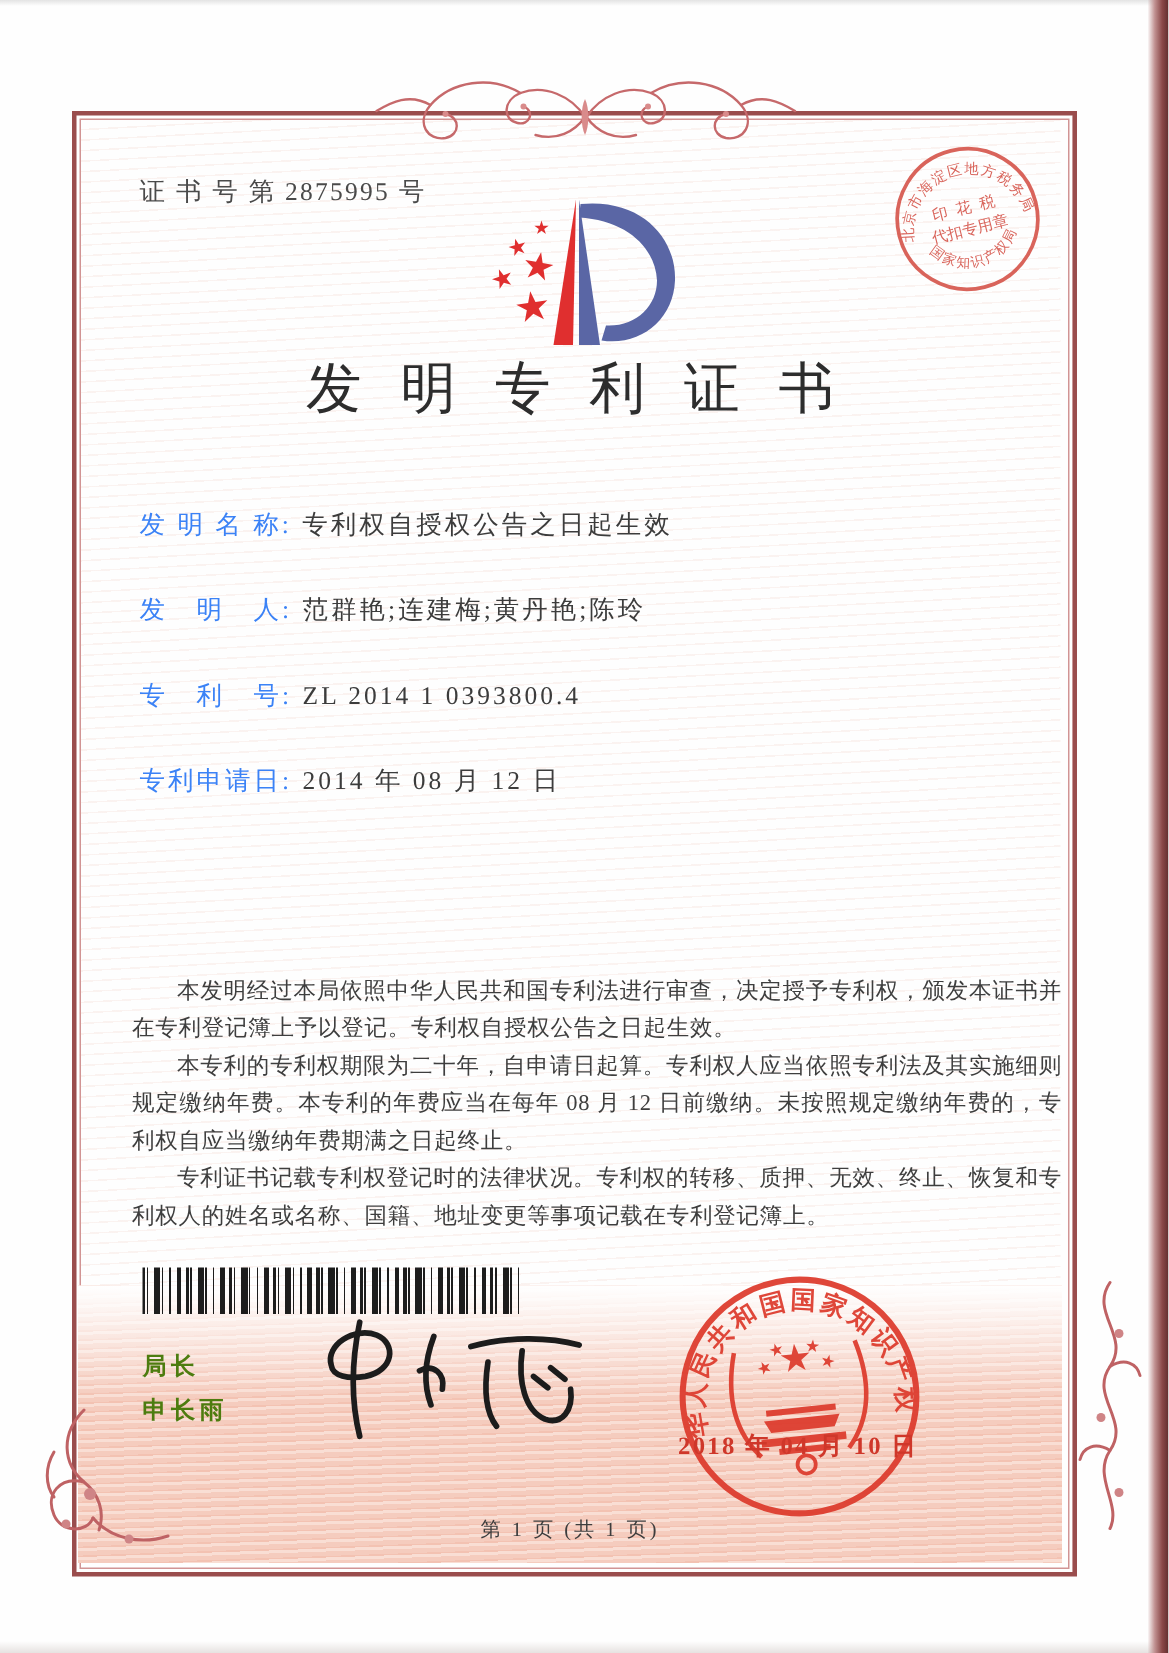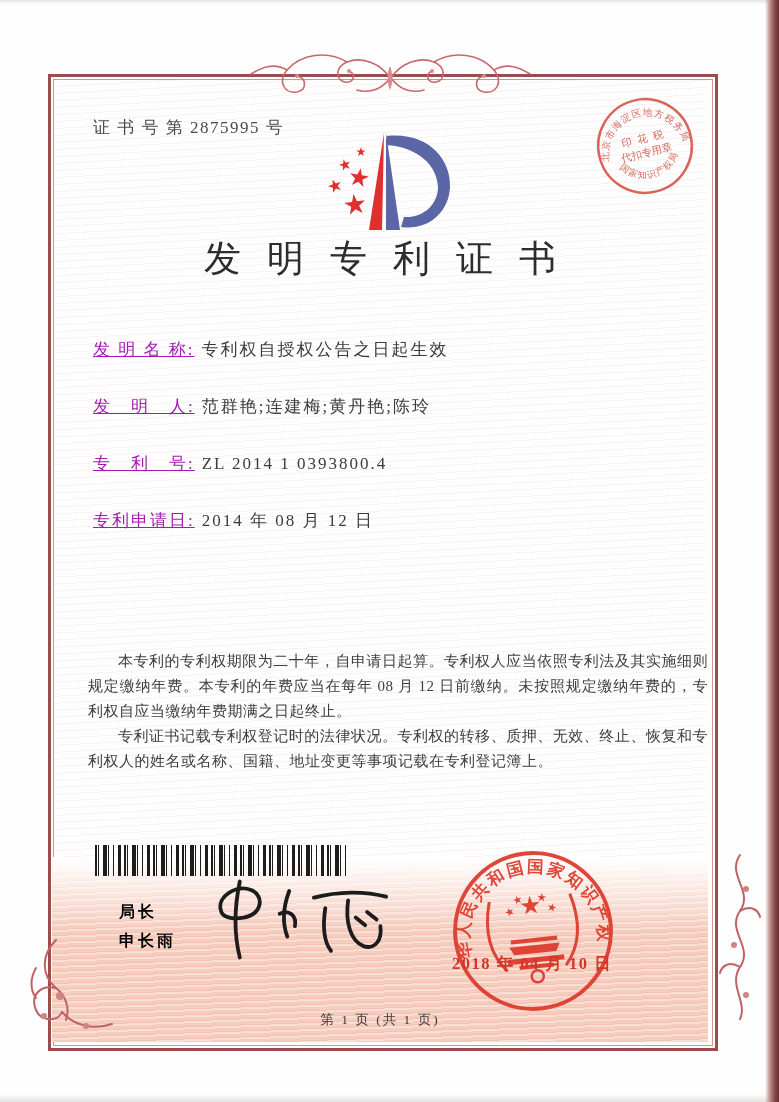--- a/index.html
+++ b/index.html
@@ -24,35 +24,35 @@
     background:
       repeating-linear-gradient(178deg,#f3c2b2 0 1px,#f9ded4 1px 3px,#f5ccbe 3px 6px);}
   .pink-band::before{content:"";position:absolute;left:0;top:0;right:0;height:75px;
     background:linear-gradient(180deg,#ffffff 0,rgba(255,255,255,0) 100%);}
   
   .cert-no{left:93px;top:116px;font-size:17px;color:#4a4a4a;letter-spacing:1.5px;}
   .title{left:48px;top:234px;width:664px;text-align:center;font-size:37px;color:#2d2d2d;
     letter-spacing:26px;text-indent:26px;font-weight:400;}
   .fields{left:93px;top:338px;width:560px;}
   .field-row{margin-bottom:34px;font-size:17px;color:#3c3c3c;letter-spacing:2px;white-space:nowrap;}
-  .field-row .lab{color:#a21caf;text-decoration:underline;}
+  .field-row .lab{color:#3b82f6;}
   .field-row .val{margin-left:7px;}
   .paras{left:88px;top:649px;width:620px;font-size:15px;line-height:25px;color:#3e3e3e;
     text-align:justify;letter-spacing:0.5px;}
   .paras p{margin:0;text-indent:2em;}
   .barcode{left:95px;top:845px;width:252px;height:31px;
     background:repeating-linear-gradient(90deg,
       #1d1d1d 0 2px,rgba(0,0,0,0) 2px 3px,
       #1d1d1d 3px 4px,rgba(0,0,0,0) 4px 8px,
       #1d1d1d 8px 12px,rgba(0,0,0,0) 12px 13px,
       #1d1d1d 13px 14px,rgba(0,0,0,0) 14px 18px,
       #1d1d1d 18px 19px,rgba(0,0,0,0) 19px 23px,
       #1d1d1d 23px 26px,rgba(0,0,0,0) 26px 29px);}
   .officer{left:95px;top:897px;font-family:"Liberation Sans","DejaVu Sans",sans-serif;
-    font-size:16px;line-height:29px;color:#000000;letter-spacing:3px;font-weight:600;margin-left:24px;}
+    font-size:16px;line-height:29px;color:#4d7c0f;letter-spacing:3px;font-weight:600;}
   .seal-date{left:452px;top:953px;font-size:16.5px;color:#cf372a;letter-spacing:1.5px;font-weight:600;}
   .footer{left:48px;top:1011px;width:664px;text-align:center;font-size:13.5px;
     color:#3d3d3d;letter-spacing:2px;}
   svg{display:block;overflow:visible;}
   .seal-svg{opacity:0.93;}
   .stamp-svg{opacity:0.9;}
 </style>
 </head>
 <body>
 
@@ -147,20 +147,21 @@
   </div>
   <div class="field-row">
     <span class="lab">专　利　号:</span><span class="val">ZL 2014 1 0393800.4</span>
   </div>
   <div class="field-row">
     <span class="lab">专利申请日:</span><span class="val">2014 年 08 月 12 日</span>
   </div>
 </div>
 
 <div class="abs paras">
+  <p>本发明经过本局依照中华人民共和国专利法进行审查，决定授予专利权，颁发本证书并在专利登记簿上予以登记。专利权自授权公告之日起生效。</p>
   <p>本专利的专利权期限为二十年，自申请日起算。专利权人应当依照专利法及其实施细则规定缴纳年费。本专利的年费应当在每年 08 月 12 日前缴纳。未按照规定缴纳年费的，专利权自应当缴纳年费期满之日起终止。</p>
   <p>专利证书记载专利权登记时的法律状况。专利权的转移、质押、无效、终止、恢复和专利权人的姓名或名称、国籍、地址变更等事项记载在专利登记簿上。</p>
 </div>
 
 <div class="abs barcode"></div>
 
 <div class="abs officer">
   <div>局长</div>
   <div>申长雨</div>
 </div>

